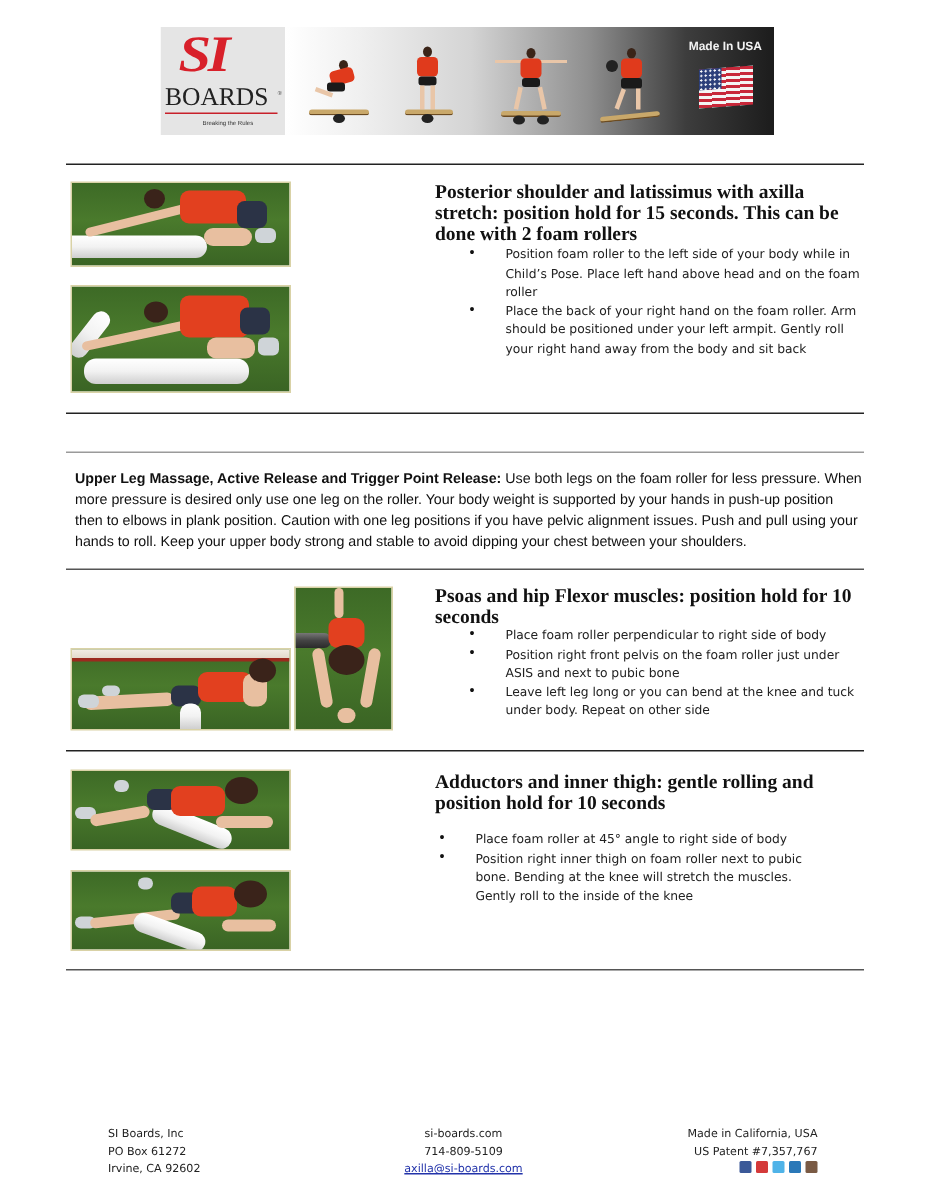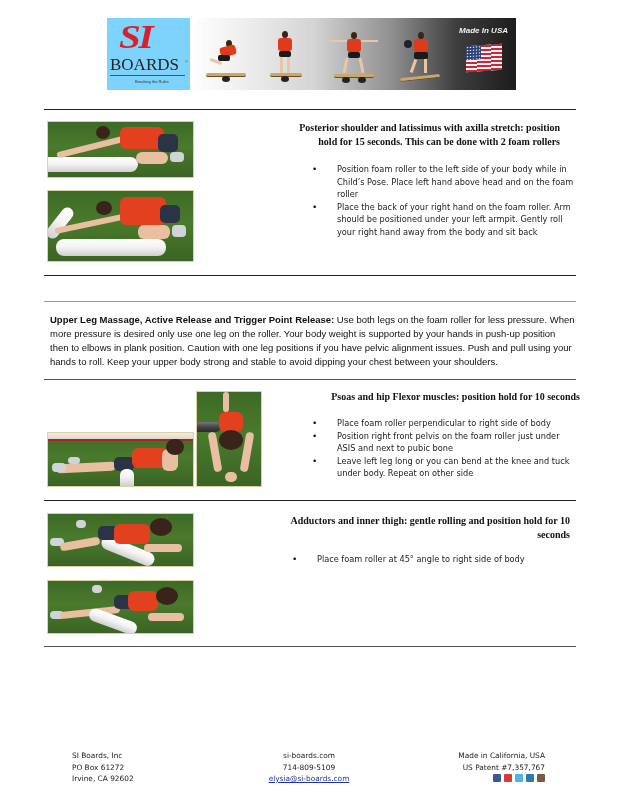--- a/index.html
+++ b/index.html
@@ -1,56 +1,56 @@
 <!DOCTYPE html>
 <html><head>
 <meta charset="utf-8">
 <style>
   html, body { margin: 0; padding: 0; background: #ffffff; }
   body { width: 618px; height: 800px; position: relative; overflow: hidden; font-family: "Liberation Serif", serif; color: #111; }
   .abs { position: absolute; }
 
   
   .banner { left: 107px; top: 18px; width: 409px; height: 72px; display: flex; overflow: hidden; }
-  .logo { width: 83px; height: 72px; background: #7dd3fc; position: relative; text-decoration: underline; }
+  .logo { width: 83px; height: 72px; background: #e5e5e5; position: relative; text-decoration: underline; }
   .logo .si { position: absolute; left: 12px; top: 0px; font-family: "Liberation Serif", serif; font-style: italic; font-weight: bold; font-size: 34px; color: #d8202a; letter-spacing: -2px; transform: scaleX(1.15); transform-origin: left; }
   .logo .boards { position: absolute; left: 3px; top: 37px; font-family: "Liberation Serif", serif; font-size: 17px; color: #222; letter-spacing: 0px; }
   .logo .reg { position: absolute; left: 78px; top: 41px; font-size: 4px; color:#555; }
   .logo .rule { position: absolute; left: 3px; top: 57px; width: 75px; height: 1px; background: #c8202a; }
   .logo .tag { position: absolute; left: 28px; top: 61px; font-family: "Liberation Sans", sans-serif; font-size: 4px; color: #333; }
   .strip { flex: 1; position: relative; background: linear-gradient(90deg, #ffffff 0%, #f0f0f0 15%, #d4d4d4 38%, #8f8f8f 62%, #3d3d3d 82%, #1c1c1c 100%); }
   .figure { position: absolute; }
   .fig-head { position: absolute; width: 6px; height: 7px; background: #3a2418; border-radius: 50%; }
   .fig-shirt { position: absolute; background: #e03a1c; border-radius: 3px; }
   .fig-shorts { position: absolute; background: #1a1a1a; border-radius: 2px; }
   .fig-board { position: absolute; height: 3px; background: #c9a86a; border-radius: 3px; border-bottom: 1px solid #6b4b22; }
   .fig-wheel { position: absolute; width: 8px; height: 6px; background: #222; border-radius: 50%; }
   .fig-leg { position: absolute; background: #e9c6a8; }
-  .made-usa { position: absolute; right: 8px; top: 8px; font-family: "Liberation Sans", sans-serif; font-style: italic; font-weight: bold; font-size: 8px; color: #f2f2f2; }
+  .made-usa { position: absolute; right: 8px; top: 8px; font-family: "Liberation Sans", sans-serif; font-weight: bold; font-size: 8px; color: #f2f2f2; }
   .flag { position: absolute; right: 14px; top: 27px; width: 36px; height: 26px; background: repeating-linear-gradient(180deg, #c8283a 0px, #c8283a 2px, #f4f4f4 2px, #f4f4f4 4px); transform: skewY(-4deg); }
   .flag .union { position: absolute; left: 0; top: 0; width: 15px; height: 14px; background: #2c3f7a; background-image: radial-gradient(#fff 0.6px, transparent 0.8px); background-size: 3px 3px; }
 
   
   .hr { position: absolute; left: 44px; width: 532px; height: 1px; background: #222; }
   .hr.gray { background: #9a9a9a; }
   .hr.mid { background: #555; }
 
   
   .photo { position: absolute; background: linear-gradient(180deg, #3d6a26 0%, #4a7a2c 45%, #3a6424 100%); border: 1px solid #d9d2a6; overflow: hidden; }
   .photo .wall { position: absolute; left: 0; top: 0; width: 100%; height: 8px; background: linear-gradient(180deg, #f2ede4 0%, #e3d9cc 70%, #9b2a1e 70%, #9b2a1e 100%); }
   .p-roller { position: absolute; background: linear-gradient(180deg, #ffffff 0%, #f2f2f2 50%, #cfcfcf 100%); border-radius: 8px; }
   .p-roller.dark { background: linear-gradient(180deg, #777 0%, #444 50%, #2a2a2a 100%); }
   .p-shirt { position: absolute; background: #e2401f; border-radius: 6px; }
   .p-shorts { position: absolute; background: #2b3346; border-radius: 5px; }
   .p-skin { position: absolute; background: #e8bfa0; border-radius: 6px; }
   .p-hair { position: absolute; background: #3a231a; border-radius: 50%; }
   .p-shoe { position: absolute; background: #cfd4d8; border-radius: 4px; }
 
   
-  .heading { position: absolute; font-family: "Liberation Serif", serif; font-weight: bold; font-size: 10px; line-height: 14px; color: #111; text-align: right; }
+  .heading { position: absolute; font-family: "Liberation Serif", serif; font-weight: bold; font-size: 13px; line-height: 14px; color: #111; }
   .bullets { position: absolute; margin: 0; padding: 0; list-style: none; font-family: "DejaVu Sans", sans-serif; font-size: 8.2px; line-height: 12.6px; color: #222; }
   .bullets li { position: relative; padding-left: 25px; }
   .bullets li::before { content: "\2022"; position: absolute; left: 0; top: 0; font-size: 9px; color: #111; }
   .para { position: absolute; font-family: Liberation Sans, sans-serif; font-size: 9.5px; line-height: 14px; color: #111; }
   .para b { font-weight: bold; }
 
   
   .footer { position: absolute; font-family: "DejaVu Sans", sans-serif; font-size: 7.4px; line-height: 11.5px; color: #222; }
   .footer a { color: #2233aa; text-decoration: underline; }
   .social { display: inline-flex; gap: 3px; margin-top: 1px; }
@@ -198,31 +198,32 @@
   <div class="p-roller" style="left:40px;top:34px;width:50px;height:13px;transform:rotate(20deg);"></div>
   <div class="p-shorts" style="left:66px;top:14px;width:20px;height:14px;"></div>
   <div class="p-shirt" style="left:80px;top:10px;width:30px;height:20px;"></div>
   <div class="p-hair" style="left:108px;top:6px;width:22px;height:18px;"></div>
   <div class="p-skin" style="left:100px;top:32px;width:36px;height:8px;"></div>
 </div>
 
 <div class="heading" style="left:290px;top:514px;width:280px;">Adductors and inner thigh: gentle rolling and position hold for 10 seconds</div>
 <ul class="bullets" style="left:292px;top:553px;width:262px;">
   <li>Place foam roller at 45° angle to right side of body</li>
+  <li>Position right inner thigh on foam roller next to pubic bone.  Bending at the knee will stretch the muscles.  Gently roll to the inside of the knee</li>
 </ul>
 
 <div class="footer" style="left:72px;top:750px;">
   <div>SI Boards, Inc</div>
   <div>PO Box 61272</div>
   <div>Irvine, CA 92602</div>
 </div>
 <div class="footer" style="left:259px;top:750px;width:100px;text-align:center;">
   <div>si-boards.com</div>
   <div>714-809-5109</div>
-  <a>elysia@si-boards.com</a>
+  <a>axilla@si-boards.com</a>
 </div>
 <div class="footer" style="left:440px;top:750px;width:105px;text-align:right;">
   <div>Made in California, USA</div>
   <div>US Patent #7,357,767</div>
   <div class="social">
     <span style="background:#3b5998;"></span>
     <span style="background:#d43a3a;"></span>
     <span style="background:#4fb3e8;"></span>
     <span style="background:#2a78b8;"></span>
     <span style="background:#7a5a44;"></span>

